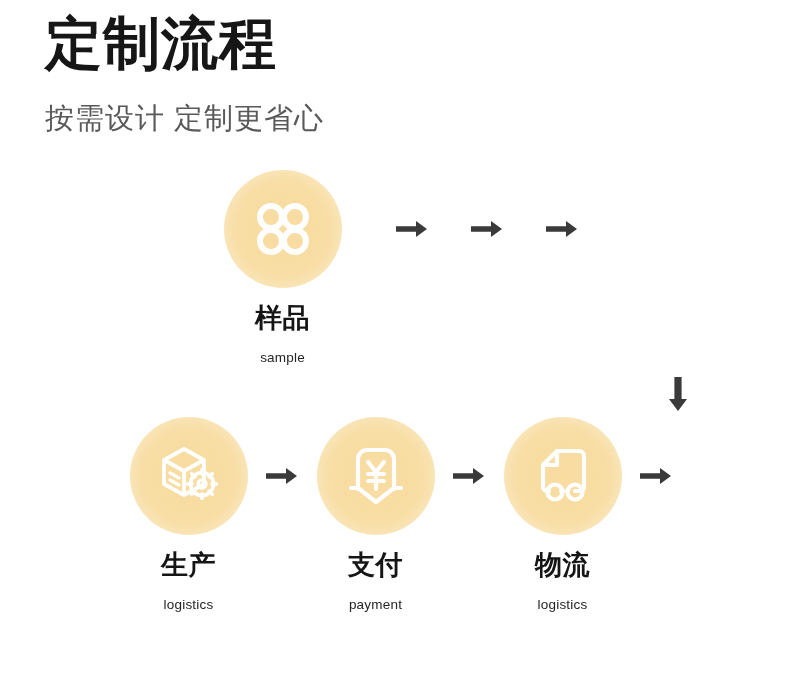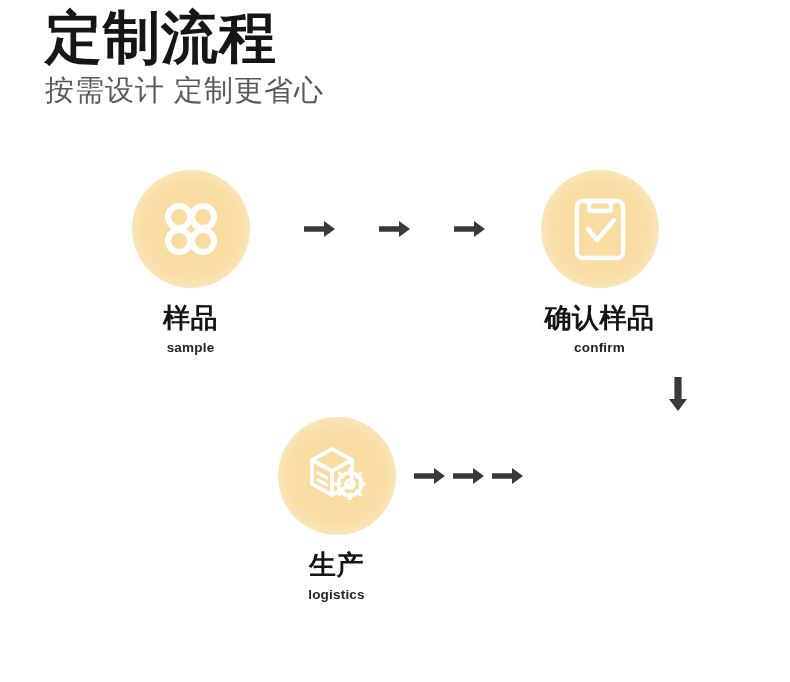--- a/index.html
+++ b/index.html
@@ -14,32 +14,32 @@
     position: relative;
     width: 790px;
     height: 682px;
     background: #ffffff;
   }
 
   
   .header {
     position: absolute;
     left: 45px;
-    top: 4px;
+    top: 10px;
   }
   .title {
     font-size: 57px;
     font-weight: 900;
     color: #161616;
     letter-spacing: 1px;
     line-height: 1.18;
     white-space: nowrap;
   }
   .subtitle {
-    margin-top: 0;
+    margin-top: 22px;
     font-size: 29px;
     font-weight: 400;
     color: #59595b;
     letter-spacing: 1px;
     white-space: nowrap;
   }
 
   
   .row {
     position: absolute;
@@ -79,23 +79,23 @@
   .label-cn {
     margin-top: 16px;
     font-size: 27px;
     font-weight: 700;
     color: #151515;
     letter-spacing: 0.5px;
     white-space: nowrap;
     line-height: 1.1;
   }
   .label-en {
-    margin-top: 7px;
+    margin-top: 17px;
     font-size: 13.5px;
-    font-weight: 700;
+    font-weight: 400;
     color: #242424;
     letter-spacing: 0.2px;
     white-space: nowrap;
     line-height: 1.1;
   }
 
   .connector {
     width: 39px;
     flex: 0 0 auto;
     display: flex;
@@ -155,31 +155,20 @@
       </svg>
     </div>
 
 
     <div class="connector">
       <svg width="32" height="20" viewBox="0 0 32 20">
         <path d="M0 7.2 H20 V2 L31 10 L20 18 V12.8 H0 Z" fill="#3a3a3a"></path>
       </svg>
     </div>
 
-    <div class="step">
-      <div class="bubble">
-        <svg width="58" height="66" viewBox="0 0 58 66">
-          <rect x="6" y="5" width="46" height="57" rx="6" fill="none" stroke="#fff" stroke-width="4.4"></rect>
-          <path d="M18 5 H40 V13 A2 2 0 0 1 38 15 H20 A2 2 0 0 1 18 13 Z" fill="none" stroke="#fff" stroke-width="4.4" stroke-linejoin="round"></path>
-          <path d="M17 33 L26 44 L43 24" fill="none" stroke="#fff" stroke-width="4.4" stroke-linecap="round" stroke-linejoin="round"></path>
-        </svg>
-      </div>
-      <div class="label-cn">确认样品</div>
-      <div class="label-en">confirm</div>
-    </div>
 
   </div>
 
   <div class="down-arrow">
     <svg width="22" height="36" viewBox="0 0 22 36">
       <path d="M7.4 0 H14.6 V22 H20 L11 34 L2 22 H7.4 Z" fill="#3a3a3a"></path>
     </svg>
   </div>
 
   <div class="row row-2">
@@ -211,27 +200,55 @@
       <div class="label-cn">生产</div>
       <div class="label-en">logistics</div>
     </div>
 
     <div class="connector">
       <svg width="32" height="20" viewBox="0 0 32 20">
         <path d="M0 7.2 H20 V2 L31 10 L20 18 V12.8 H0 Z" fill="#3a3a3a"></path>
       </svg>
     </div>
 
-
-    <div class="connector">
-      <svg width="32" height="20" viewBox="0 0 32 20">
-        <path d="M0 7.2 H20 V2 L31 10 L20 18 V12.8 H0 Z" fill="#3a3a3a"></path>
-      </svg>
-    </div>
-
+    <div class="step">
+      <div class="bubble">
+        <svg width="60" height="62" viewBox="0 0 60 62">
+          <path d="M12 44 V14 A9 9 0 0 1 21 5 H39 A9 9 0 0 1 48 14 V44" fill="none" stroke="#fff" stroke-width="4.2" stroke-linecap="round"></path>
+          <path d="M5 43 L12 43 L30 57 L48 43 L55 43" fill="none" stroke="#fff" stroke-width="4.2" stroke-linecap="round" stroke-linejoin="round"></path>
+          <path d="M22 17 L30 27 L38 17" fill="none" stroke="#fff" stroke-width="4.2" stroke-linecap="round" stroke-linejoin="round"></path>
+          <line x1="22" y1="29" x2="38" y2="29" stroke="#fff" stroke-width="4.2" stroke-linecap="round"></line>
+          <line x1="22" y1="36" x2="38" y2="36" stroke="#fff" stroke-width="4.2" stroke-linecap="round"></line>
+          <line x1="30" y1="27" x2="30" y2="44" stroke="#fff" stroke-width="4.2" stroke-linecap="round"></line>
+        </svg>
+      </div>
+      <div class="label-cn">支付</div>
+      <div class="label-en">payment</div>
+    </div>
+
+    <div class="connector">
+      <svg width="32" height="20" viewBox="0 0 32 20">
+        <path d="M0 7.2 H20 V2 L31 10 L20 18 V12.8 H0 Z" fill="#3a3a3a"></path>
+      </svg>
+    </div>
+
+    <div class="step">
+      <div class="bubble">
+        <svg width="64" height="58" viewBox="0 0 64 58">
+          <path d="M26 4 H48 A5 5 0 0 1 53 9 V40 A4 4 0 0 1 49 44 H44" fill="none" stroke="#fff" stroke-width="4.2" stroke-linecap="round"></path>
+          <path d="M26 4 L12 18 V40 A4 4 0 0 0 16 44 H18" fill="none" stroke="#fff" stroke-width="4.2" stroke-linecap="round" stroke-linejoin="round"></path>
+          <path d="M26 7 V18 H15" fill="none" stroke="#fff" stroke-width="4.2" stroke-linecap="round" stroke-linejoin="round"></path>
+          <line x1="30" y1="44" x2="33" y2="44" stroke="#fff" stroke-width="4.2" stroke-linecap="round"></line>
+          <circle cx="24" cy="45" r="7.5" fill="none" stroke="#fff" stroke-width="4.2"></circle>
+          <circle cx="44" cy="45" r="7.5" fill="none" stroke="#fff" stroke-width="4.2"></circle>
+        </svg>
+      </div>
+      <div class="label-cn">物流</div>
+      <div class="label-en">logistics</div>
+    </div>
 
     <div class="connector">
       <svg width="32" height="20" viewBox="0 0 32 20">
         <path d="M0 7.2 H20 V2 L31 10 L20 18 V12.8 H0 Z" fill="#3a3a3a"></path>
       </svg>
     </div>
 
 
   </div>
 

